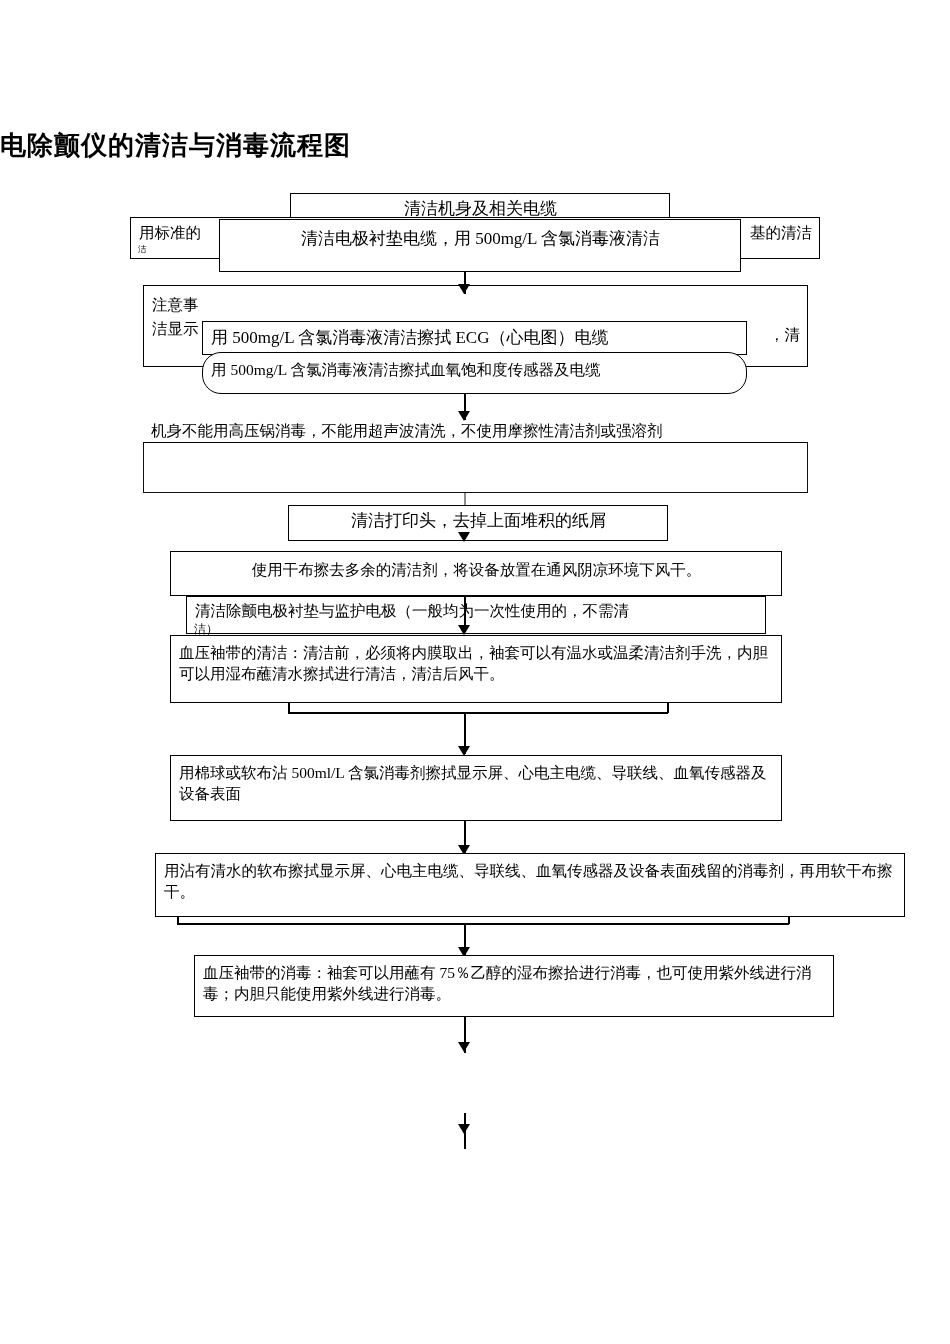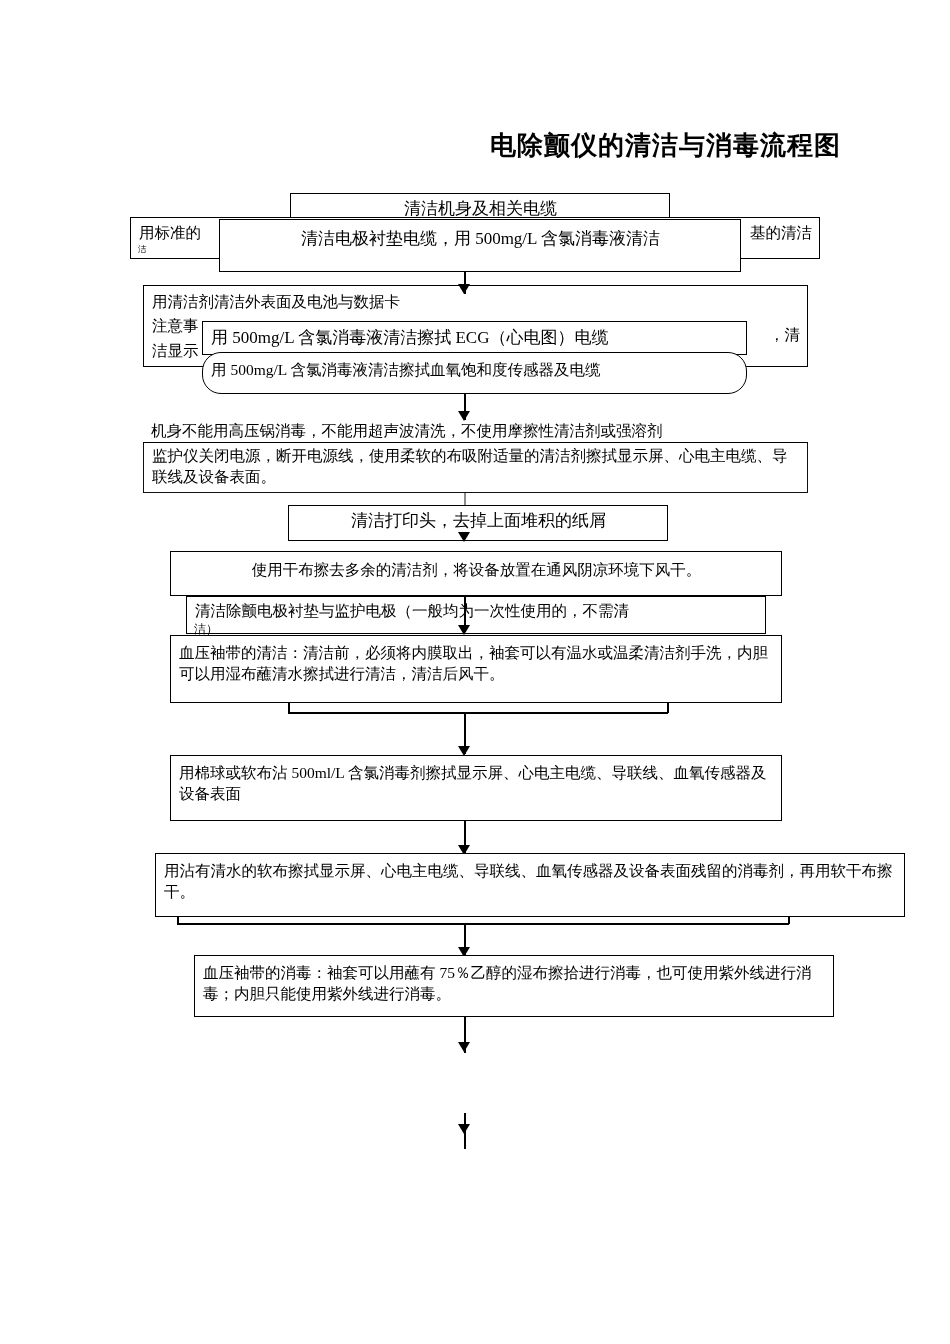--- a/index.html
+++ b/index.html
@@ -18,21 +18,21 @@
     height: 1344px;
     margin: 0 auto;
     background: #ffffff;
     overflow: hidden;
   }
   .title {
     position: absolute;
     left: 0;
     top: 128px;
     width: 841px;
-    text-align: right;
+    text-align: left;
     font-size: 26px;
     font-weight: bold;
     letter-spacing: 1px;
     font-family: "Liberation Serif", "DejaVu Serif", serif;
   }
   .box {
     position: absolute;
     box-sizing: border-box;
     border: 1px solid #000000;
     background: #ffffff;
@@ -91,40 +91,38 @@
     <span style="float:right;">基的清洁</span>
   </div>
   <div class="tiny-frag" style="left:138px; top:245px; z-index:3;">洁</div>
 
   <div class="box center bigger" style="left:219px; top:219px; width:522px; height:53px; z-index:4; padding-top:7px;">清洁电极衬垫电缆，用 500mg/L 含氯消毒液清洁</div>
 
   <div class="vline" style="left:464px; top:272px; height:22px; z-index:5;"></div>
   <div class="arrowhead" style="left:458px; top:284px; z-index:6;"></div>
 
   <div class="box" style="left:143px; top:285px; width:665px; height:82px; z-index:1; padding-top:5px;">
-    <div>用清洁剂清洁外表面及电池与数据卡</div>
     <div style="margin-top:3px;">注意事</div>
     <div style="margin-top:3px;">洁显示</div>
   </div>
   <div class="box" style="left:143px; top:285px; width:665px; height:82px; z-index:2; border:none; background:transparent; padding:0;">
     <div style="position:absolute; right:8px; top:39px;">，清</div>
   </div>
 
   <div class="box bigger" style="left:202px; top:321px; width:545px; height:34px; z-index:4; padding-top:4px;">用 500mg/L 含氯消毒液清洁擦拭 ECG（心电图）电缆</div>
 
   <div class="box" style="left:202px; top:352px; width:545px; height:42px; z-index:5; padding-top:6px;border-radius:19px;">用 500mg/L 含氯消毒液清洁擦拭血氧饱和度传感器及电缆</div>
 
   <div class="vline" style="left:464px; top:394px; height:26px; z-index:6;"></div>
   <div class="arrowhead" style="left:458px; top:411px; z-index:7;"></div>
 
   <div class="box thick" style="left:143px; top:418px; width:665px; height:75px; z-index:1; padding:0;"></div>
 
   <div class="box" style="left:143px; top:418px; width:665px; height:25px; z-index:3; border-top:none; border-left:none; border-right:none; padding-top:2px;">机身不能用高压锅消毒，不能用超声波清洗，不使用摩擦性清洁剂或强溶剂</div>
 
-  <div style="position:absolute; left:152px; top:446px; width:650px; font-size:15.5px; line-height:1.34; z-index:3;">监护仪关闭电源，断开电源线，使用柔软的布吸附适量的清洁剂擦拭显示屏、心电主电缆、导联线及设备表面。</div>
 
   <div class="vline" style="left:464px; top:493px; height:19px; z-index:2; opacity:0.45;"></div>
 
   <div class="box center bigger" style="left:288px; top:505px; width:380px; height:36px; z-index:4;">清洁打印头，去掉上面堆积的纸屑</div>
   <div class="arrowhead" style="left:458px; top:532px; z-index:6;"></div>
 
   <div class="box center" style="left:170px; top:551px; width:612px; height:45px; z-index:3; padding-top:7px;">使用干布擦去多余的清洁剂，将设备放置在通风阴凉环境下风干。</div>
 
   <div class="box" style="left:186px; top:596px; width:580px; height:38px; z-index:3; padding-top:3px;">
     <span>清洁除颤电极衬垫与监护电极</span><span>（一般均为一次性使用的，不需清</span>

